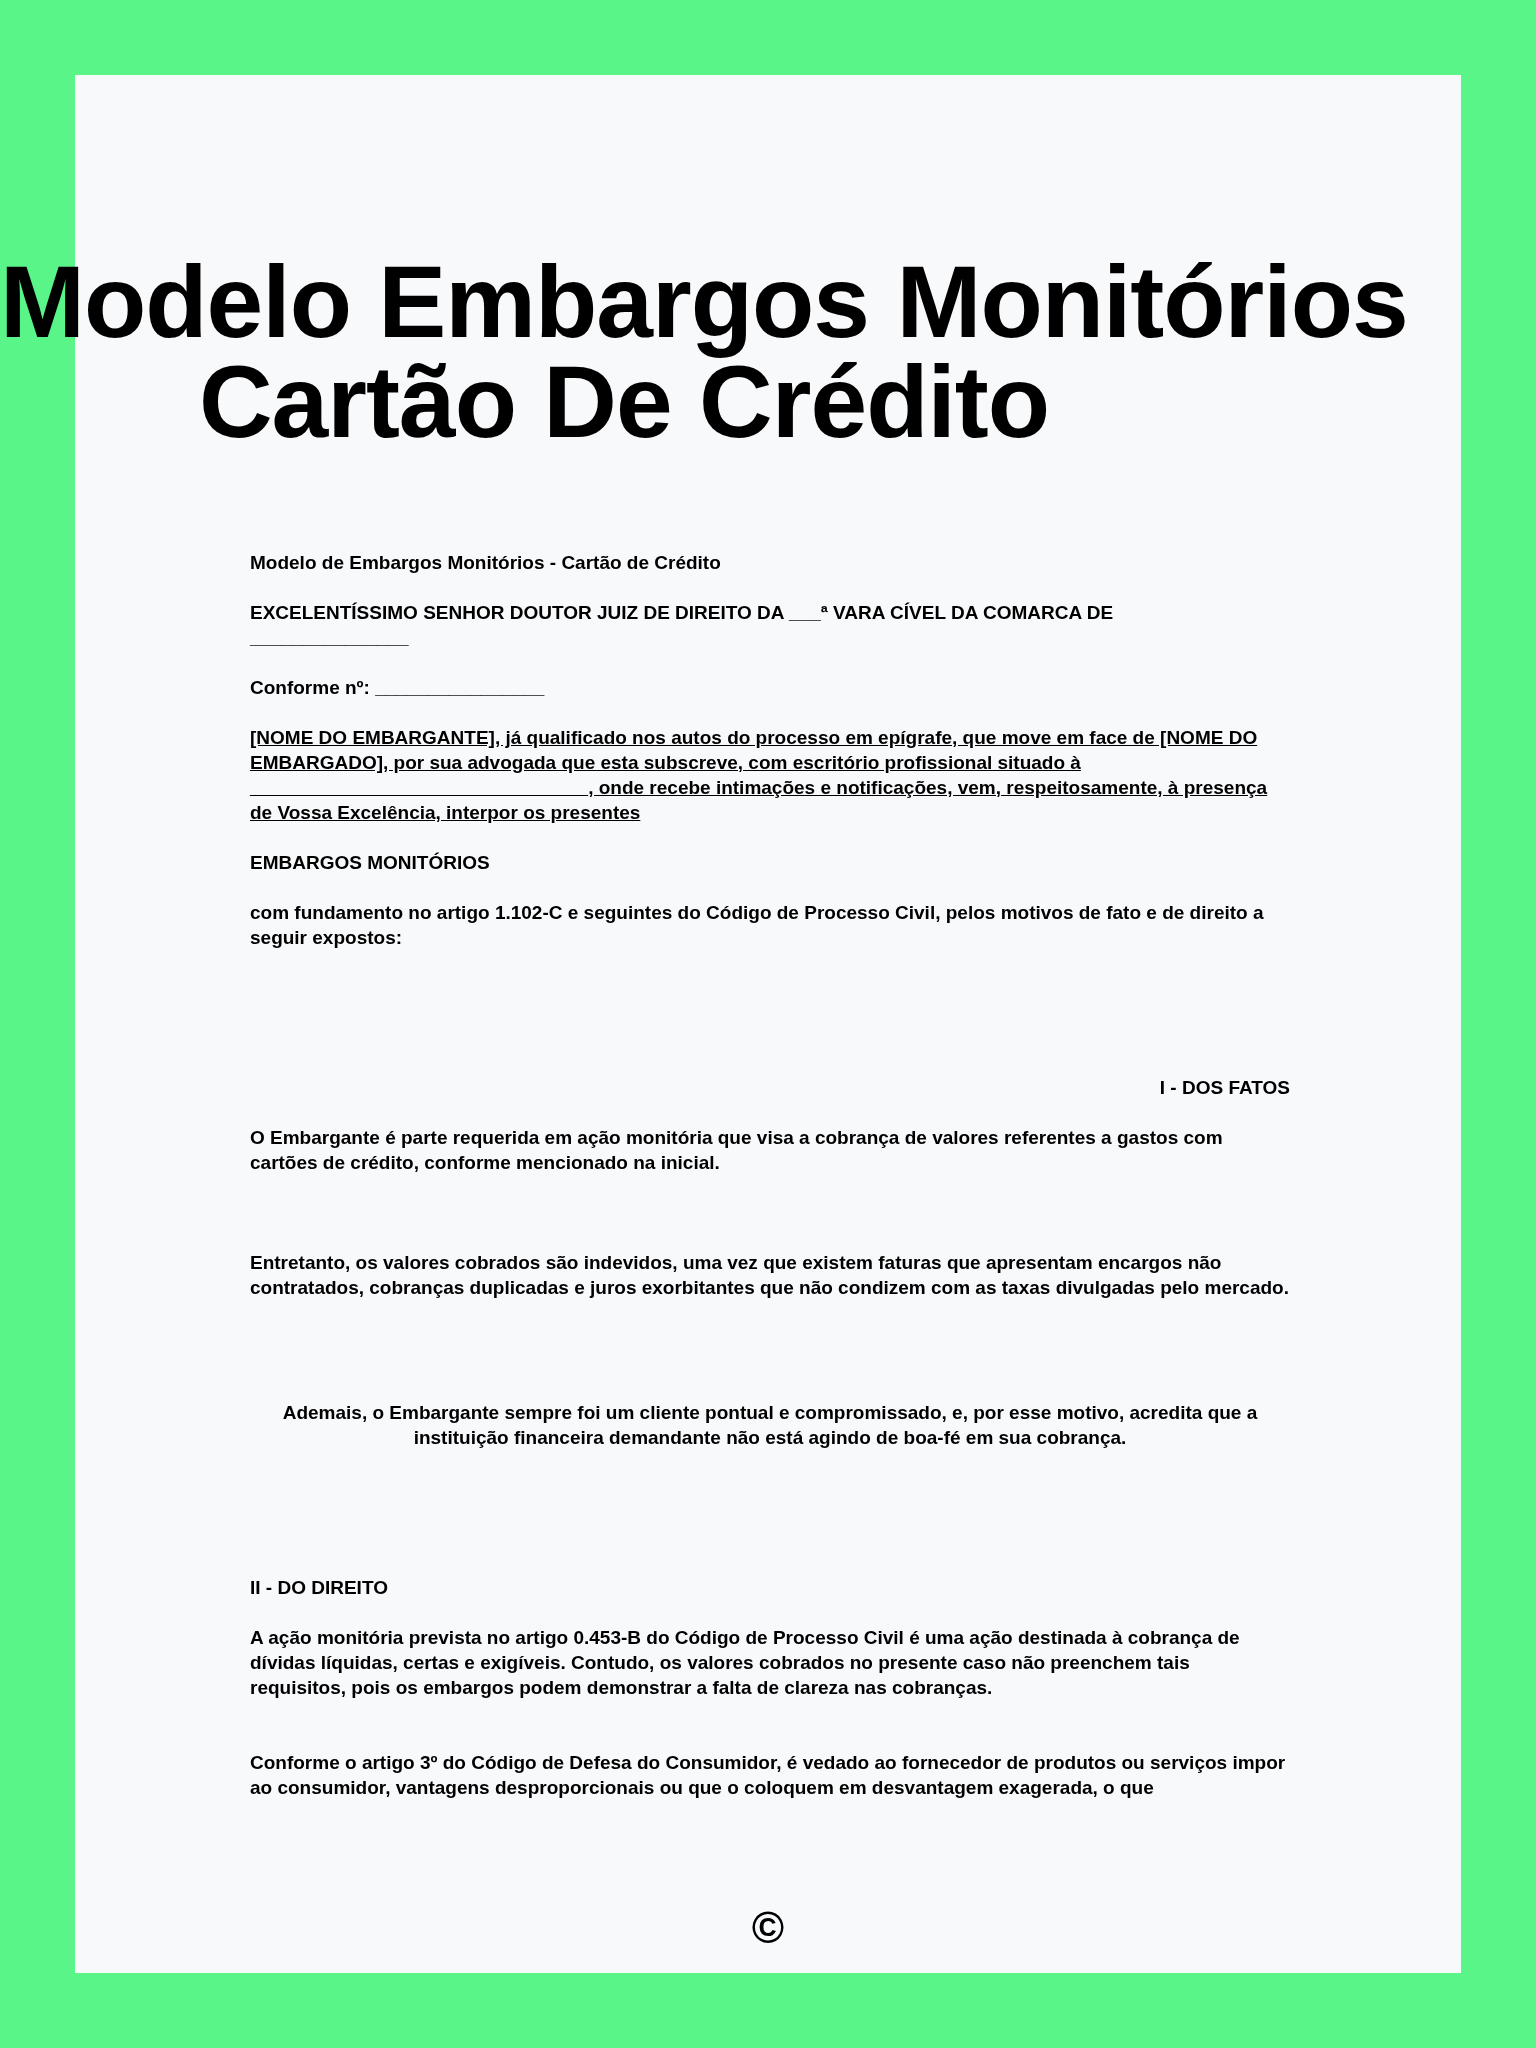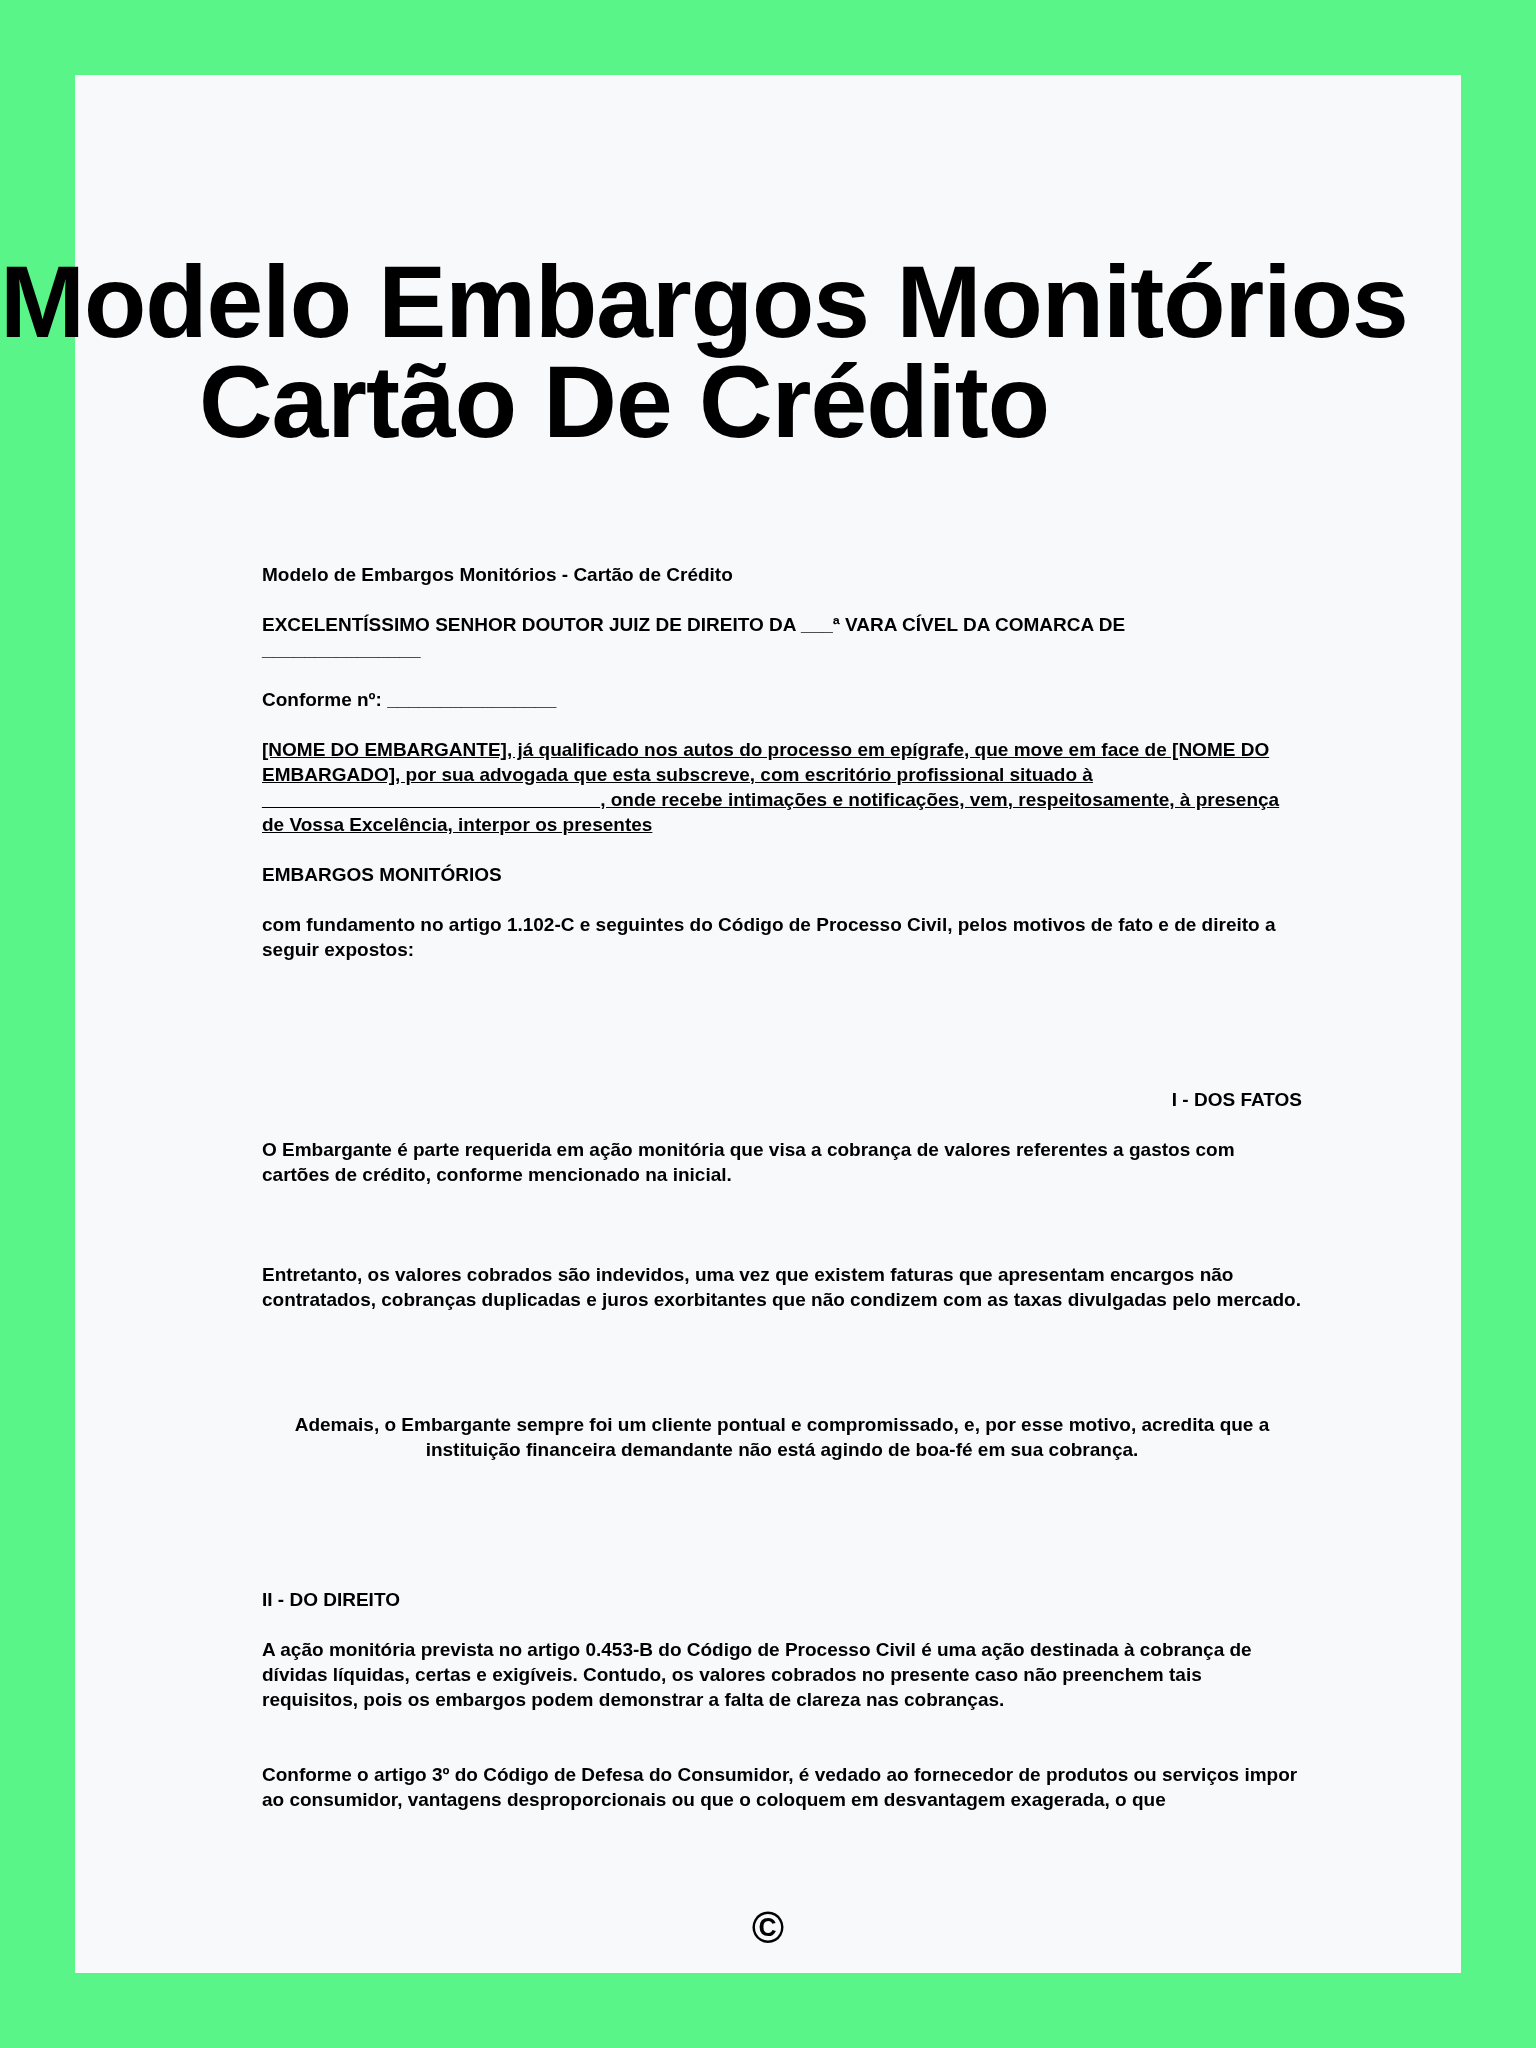--- a/index.html
+++ b/index.html
@@ -46,21 +46,21 @@
       top: 0;
       width: 1040px;
       font-size: 19px;
       font-weight: bold;
       line-height: 25px;
     }
     .block {
       position: absolute;
       left: 0;
       width: 1040px;
-      margin: 12px;
+      margin: 0;
     }
     .copyright {
       position: absolute;
       left: 0;
       width: 1536px;
       top: 1903px;
       text-align: center;
       font-size: 44px;
       line-height: 50px;
       font-weight: bold;

